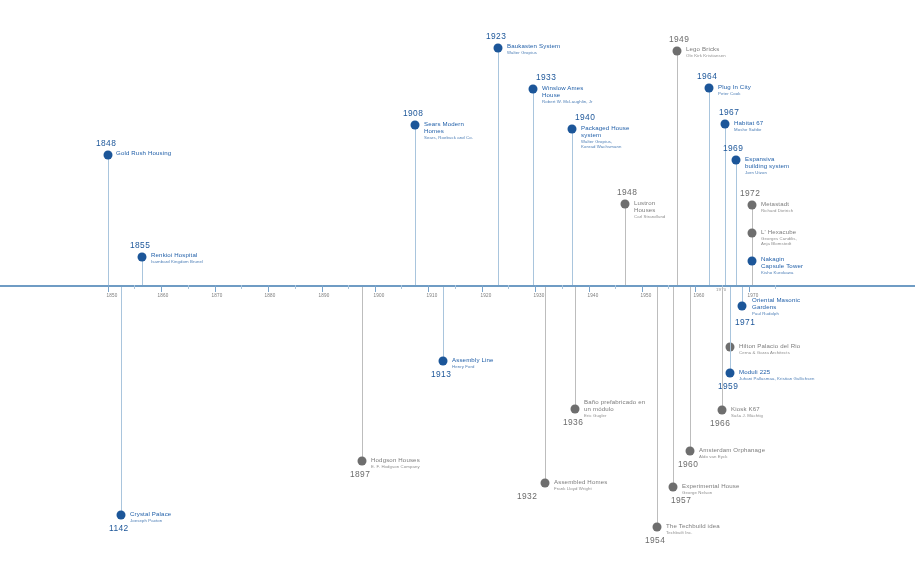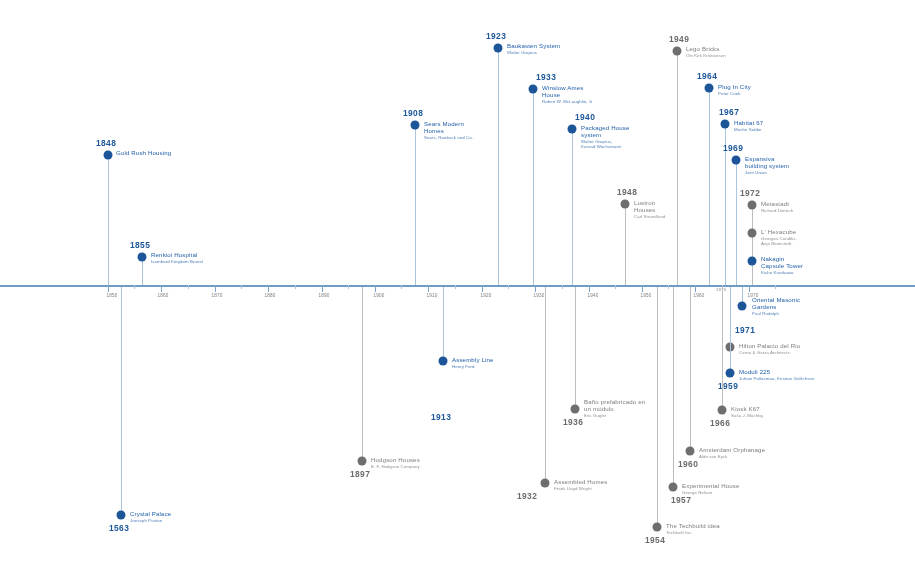--- a/index.html
+++ b/index.html
@@ -56,21 +56,21 @@
   .ev-title.grey { color:#7c7c7c; }
   .ev-sub {
     font-size:4.3px; line-height:5.2px;
     color:#4a7cb5; letter-spacing:0.1px;
     margin-top:0.5px;
   }
   .ev-sub.grey { color:#8d8d8d; }
 
   .ev-year {
     position:absolute;
-    font-size:8.4px; font-weight:bold;
+    font-size:8.4px; font-weight:normal;
     letter-spacing:0.4px;
     color:#1c5699;
     white-space:nowrap;
   }
   .ev-year.grey { color:#6b6b6b; }
   .ev-year.small {
     font-size:4.3px; font-weight:normal; color:#8d8d8d; letter-spacing:0.2px;
   }
 </style>
 </head>
@@ -239,21 +239,21 @@
   </div>
 
   <div class="stem" style="left:742px; top:287px; height:19px;"></div>
   <div class="dot" style="left:742px; top:306px;"></div>
   <div class="ev-year small" style="left:716px; top:287px;">1970</div>
   <div class="ev-label" style="left:752px; top:296px;">
     <div class="ev-title">Oriental Masonic</div>
     <div class="ev-title">Gardens</div>
     <div class="ev-sub">Paul Rudolph</div>
   </div>
-  <div class="ev-year" style="left:735px; top:325px;">1971</div>
+  <div class="ev-year" style="left:735px; top:317px;">1971</div>
 
   <div class="stem grey" style="left:730px; top:287px; height:60px;"></div>
   <div class="dot grey" style="left:730px; top:347px;"></div>
   <div class="ev-label" style="left:739px; top:342px;">
     <div class="ev-title grey">Hilton Palacio del Rio</div>
     <div class="ev-sub grey">Cerna &amp; Garza Architects</div>
   </div>
 
   <div class="stem" style="left:730px; top:287px; height:86px;"></div>
   <div class="dot" style="left:730px; top:373px;"></div>
@@ -311,31 +311,31 @@
     <div class="ev-sub grey">Frank Lloyd Wright</div>
   </div>
   <div class="ev-year grey" style="left:517px; top:491px;">1932</div>
 
   <div class="stem" style="left:443px; top:287px; height:74px;"></div>
   <div class="dot" style="left:443px; top:361px;"></div>
   <div class="ev-label" style="left:452px; top:356px;">
     <div class="ev-title">Assembly Line</div>
     <div class="ev-sub">Henry Ford</div>
   </div>
-  <div class="ev-year" style="left:431px; top:369px;margin-top:43px;">1913</div>
+  <div class="ev-year" style="left:431px; top:369px;">1913</div>
 
   <div class="stem grey" style="left:362px; top:287px; height:174px;"></div>
   <div class="dot grey" style="left:362px; top:461px;"></div>
   <div class="ev-label" style="left:371px; top:456px;">
     <div class="ev-title grey">Hodgson Houses</div>
     <div class="ev-sub grey">E. F. Hodgson Company</div>
   </div>
   <div class="ev-year grey" style="left:350px; top:469px;">1897</div>
 
   <div class="stem" style="left:121px; top:287px; height:228px;"></div>
   <div class="dot" style="left:121px; top:515px;"></div>
   <div class="ev-label" style="left:130px; top:510px;">
     <div class="ev-title">Crystal Palace</div>
     <div class="ev-sub">Joeseph Paxton</div>
   </div>
-  <div class="ev-year" style="left:109px; top:523px;">1563</div>
+  <div class="ev-year" style="left:109px; top:523px;">1142</div>
 
 </div>
 
 </body></html>

